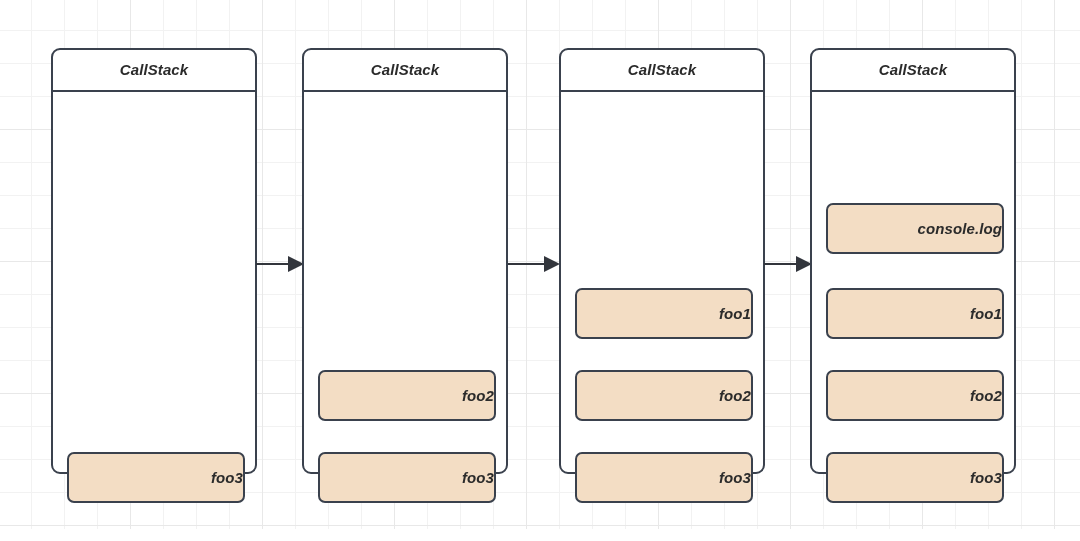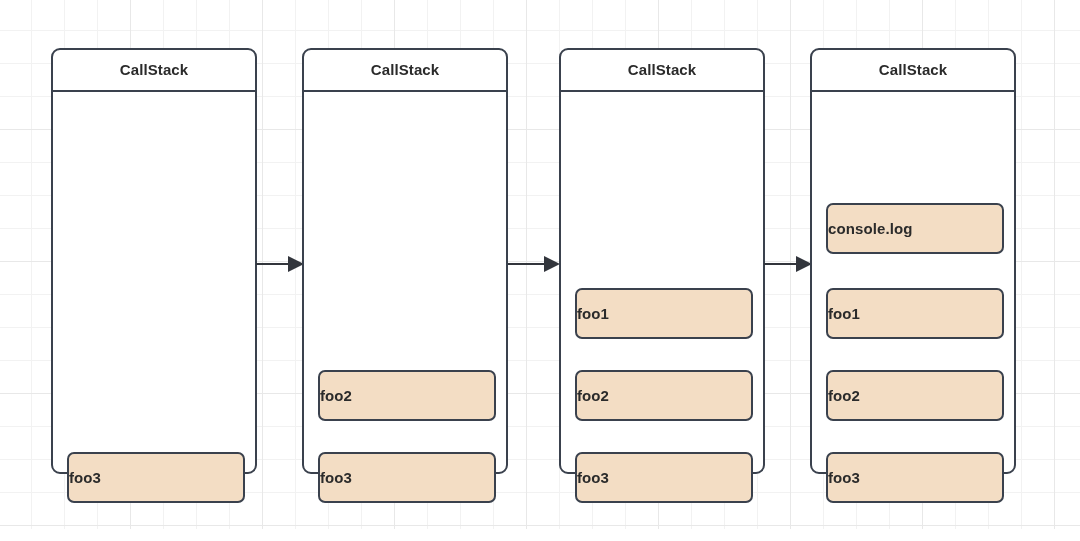--- a/index.html
+++ b/index.html
@@ -23,20 +23,21 @@
       linear-gradient(to right,  #e8e8e8 1px, transparent 1px),
       linear-gradient(to bottom, #e8e8e8 1px, transparent 1px),
       linear-gradient(to right,  #f2f2f2 1px, transparent 1px),
       linear-gradient(to bottom, #f2f2f2 1px, transparent 1px);
     background-size:
       132px 132px,
       132px 132px,
       33px 33px,
       33px 33px;
     background-position: -2px -3px, -2px -3px, -2px -3px, -2px -3px;
+    font-style: italic;
   }
 
   
   .frame {
     position: absolute;
     box-sizing: border-box;
     background: #ffffff;
     border: 2.5px solid #3a414d;
     border-radius: 9px;
   }
@@ -65,21 +66,21 @@
 
   
   .entry {
     position: absolute;
     box-sizing: border-box;
     background: #f3ddc4;
     border: 2.5px solid #3a414d;
     border-radius: 7px;
     height: 51px;
     line-height: 47px;
-    text-align: left;
+    text-align: right;
     font-size: 15px;
     font-weight: bold;
     color: #2b2b2b;
     letter-spacing: 0.1px;
     user-select: none;
   }
 
   
   .arrow {
     position: absolute;

